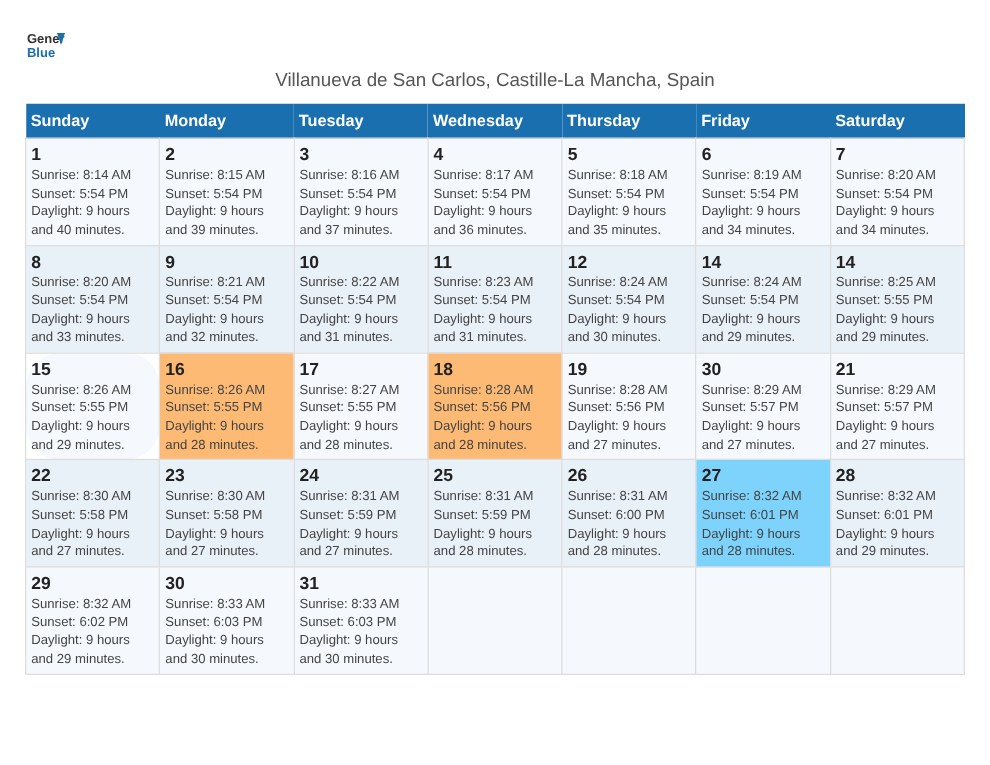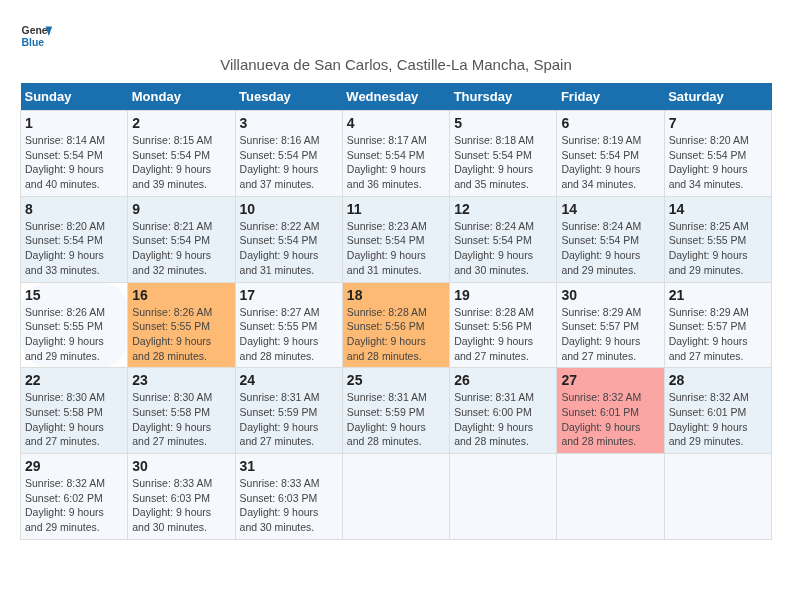--- a/index.html
+++ b/index.html
@@ -288,21 +288,21 @@
 Daylight: 9 hours
 and 28 minutes.</div>
           </td>
           <td style="background-color: rgb(232, 240, 248);">
             <span class="day-num">26</span>
             <div class="day-detail">Sunrise: 8:31 AM
 Sunset: 6:00 PM
 Daylight: 9 hours
 and 28 minutes.</div>
           </td>
-          <td style="background-color: #fca5a5;">
+          <td style="background-color: #7dd3fc;">
             <span class="day-num">27</span>
             <div class="day-detail">Sunrise: 8:32 AM
 Sunset: 6:01 PM
 Daylight: 9 hours
 and 28 minutes.</div>
           </td>
           <td style="background-color: rgb(232, 240, 248);">
             <span class="day-num">28</span>
             <div class="day-detail">Sunrise: 8:32 AM
 Sunset: 6:01 PM

